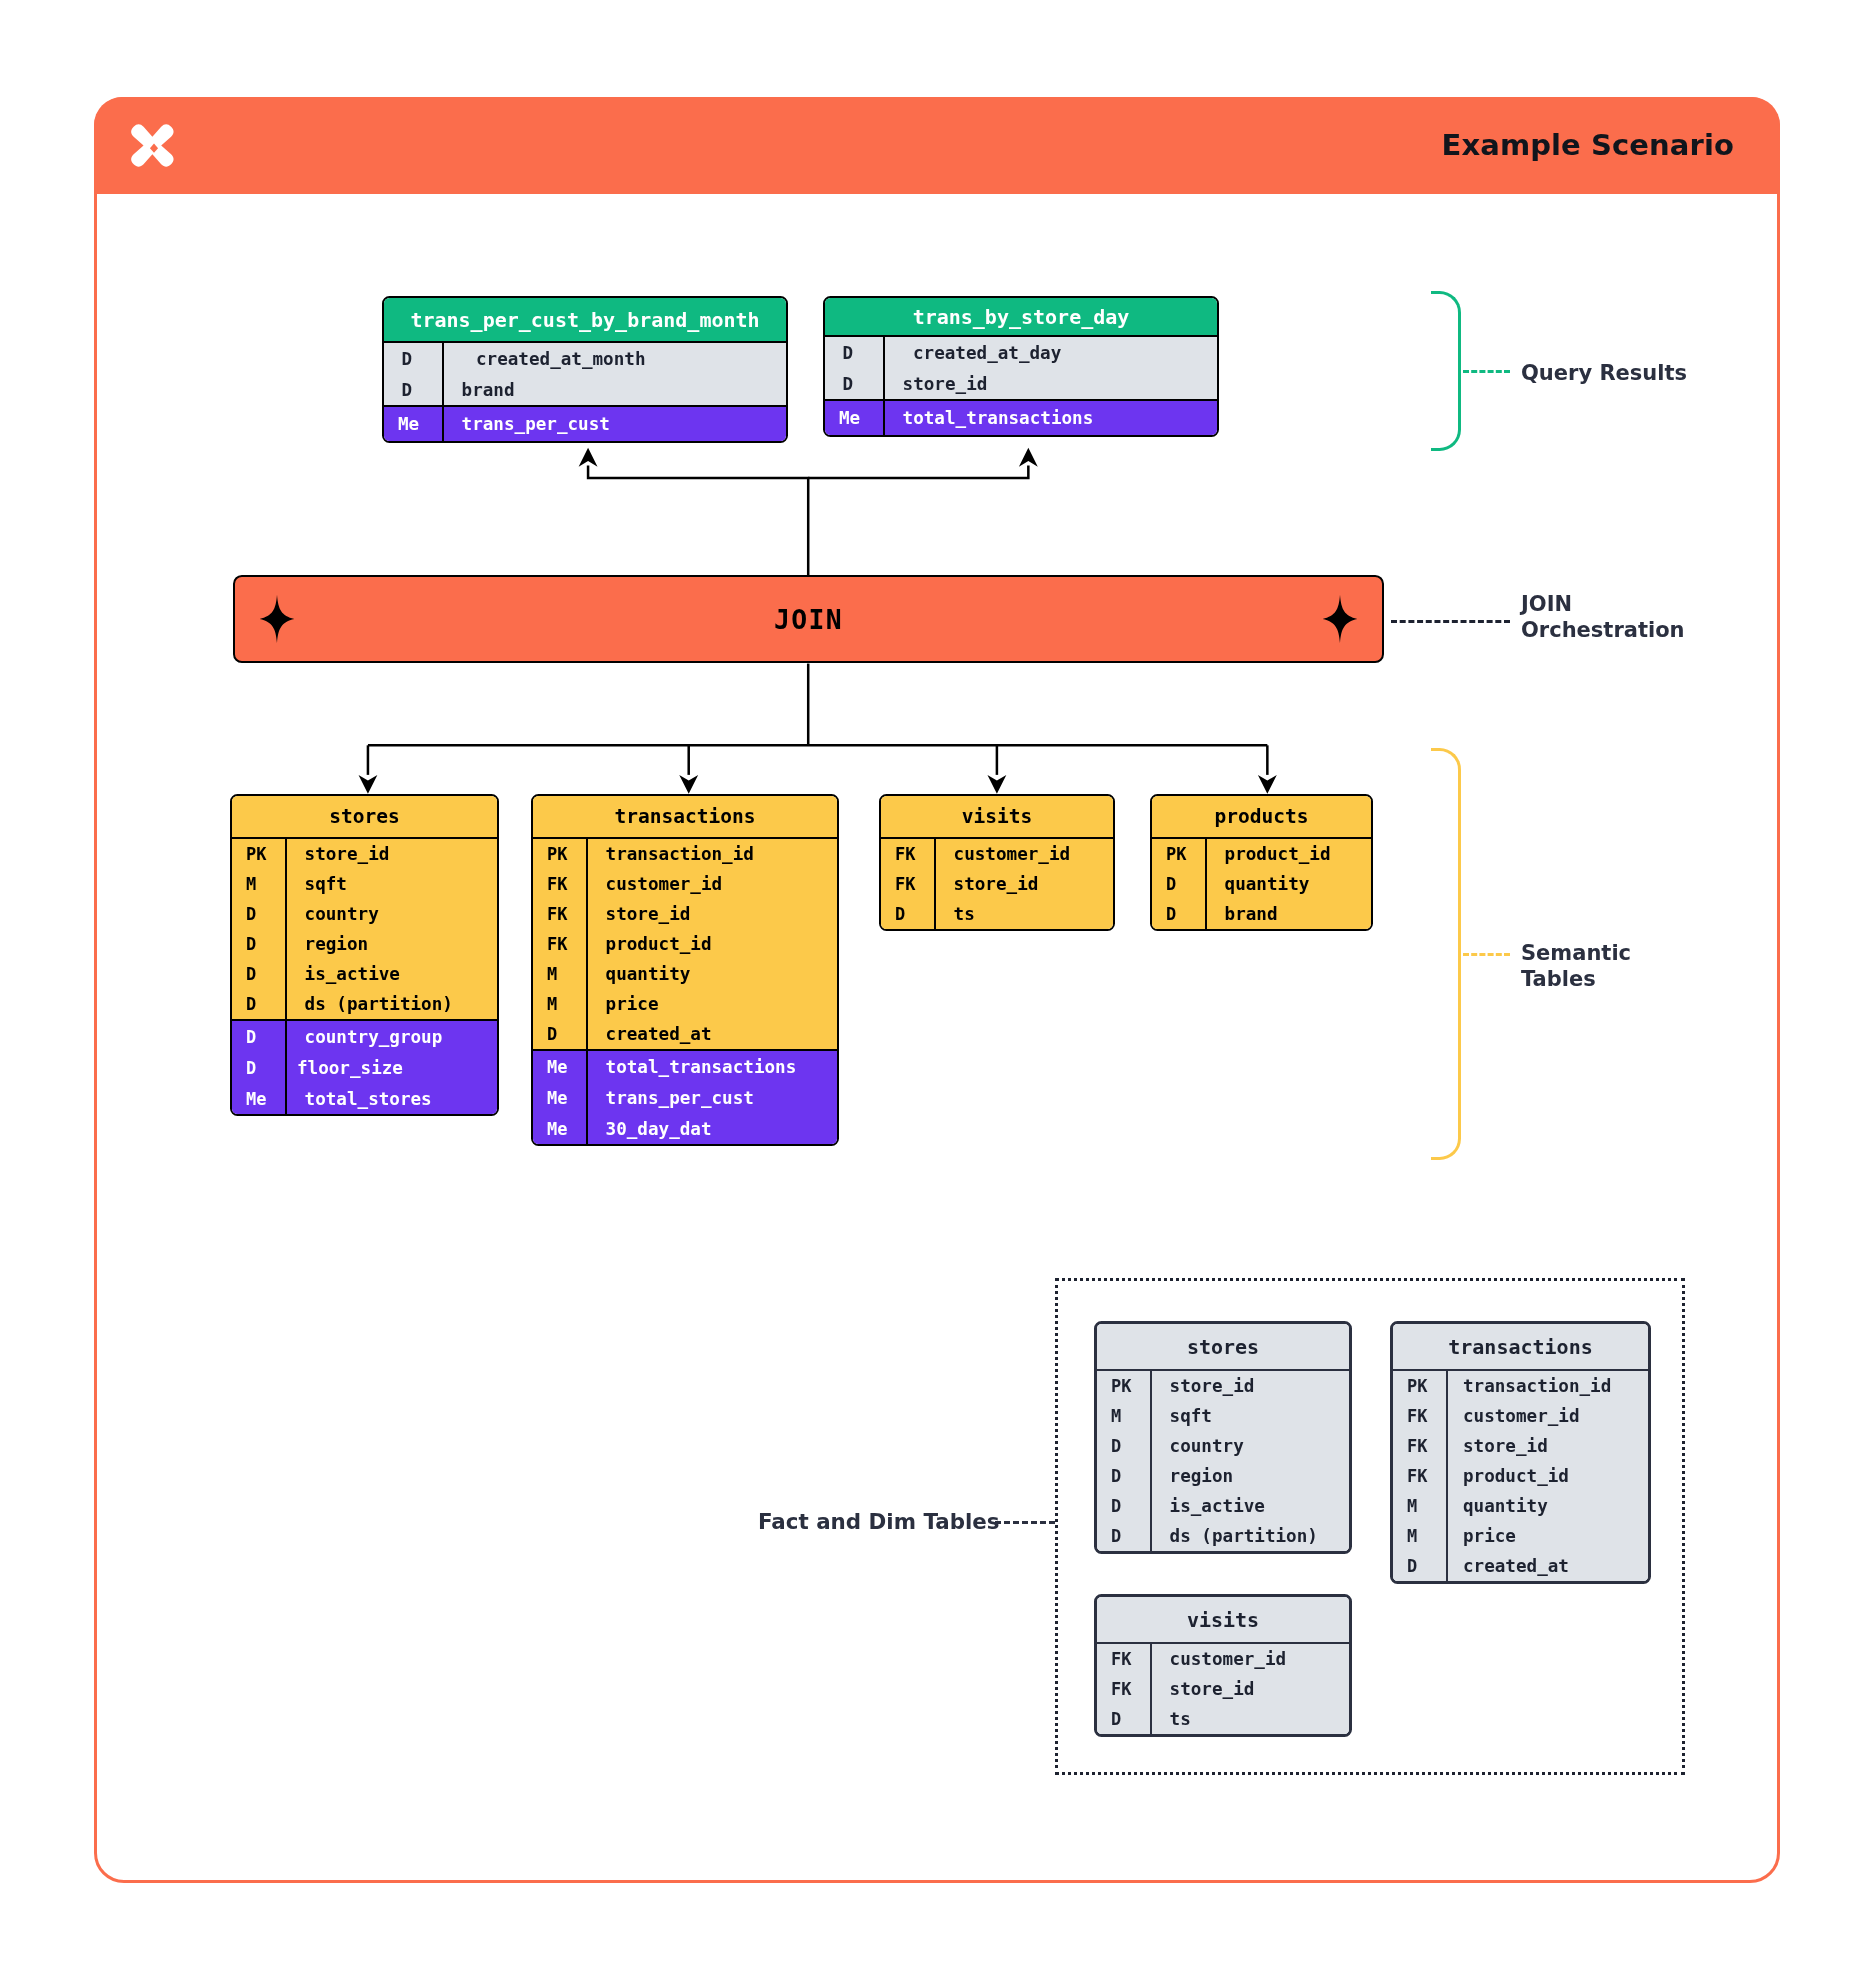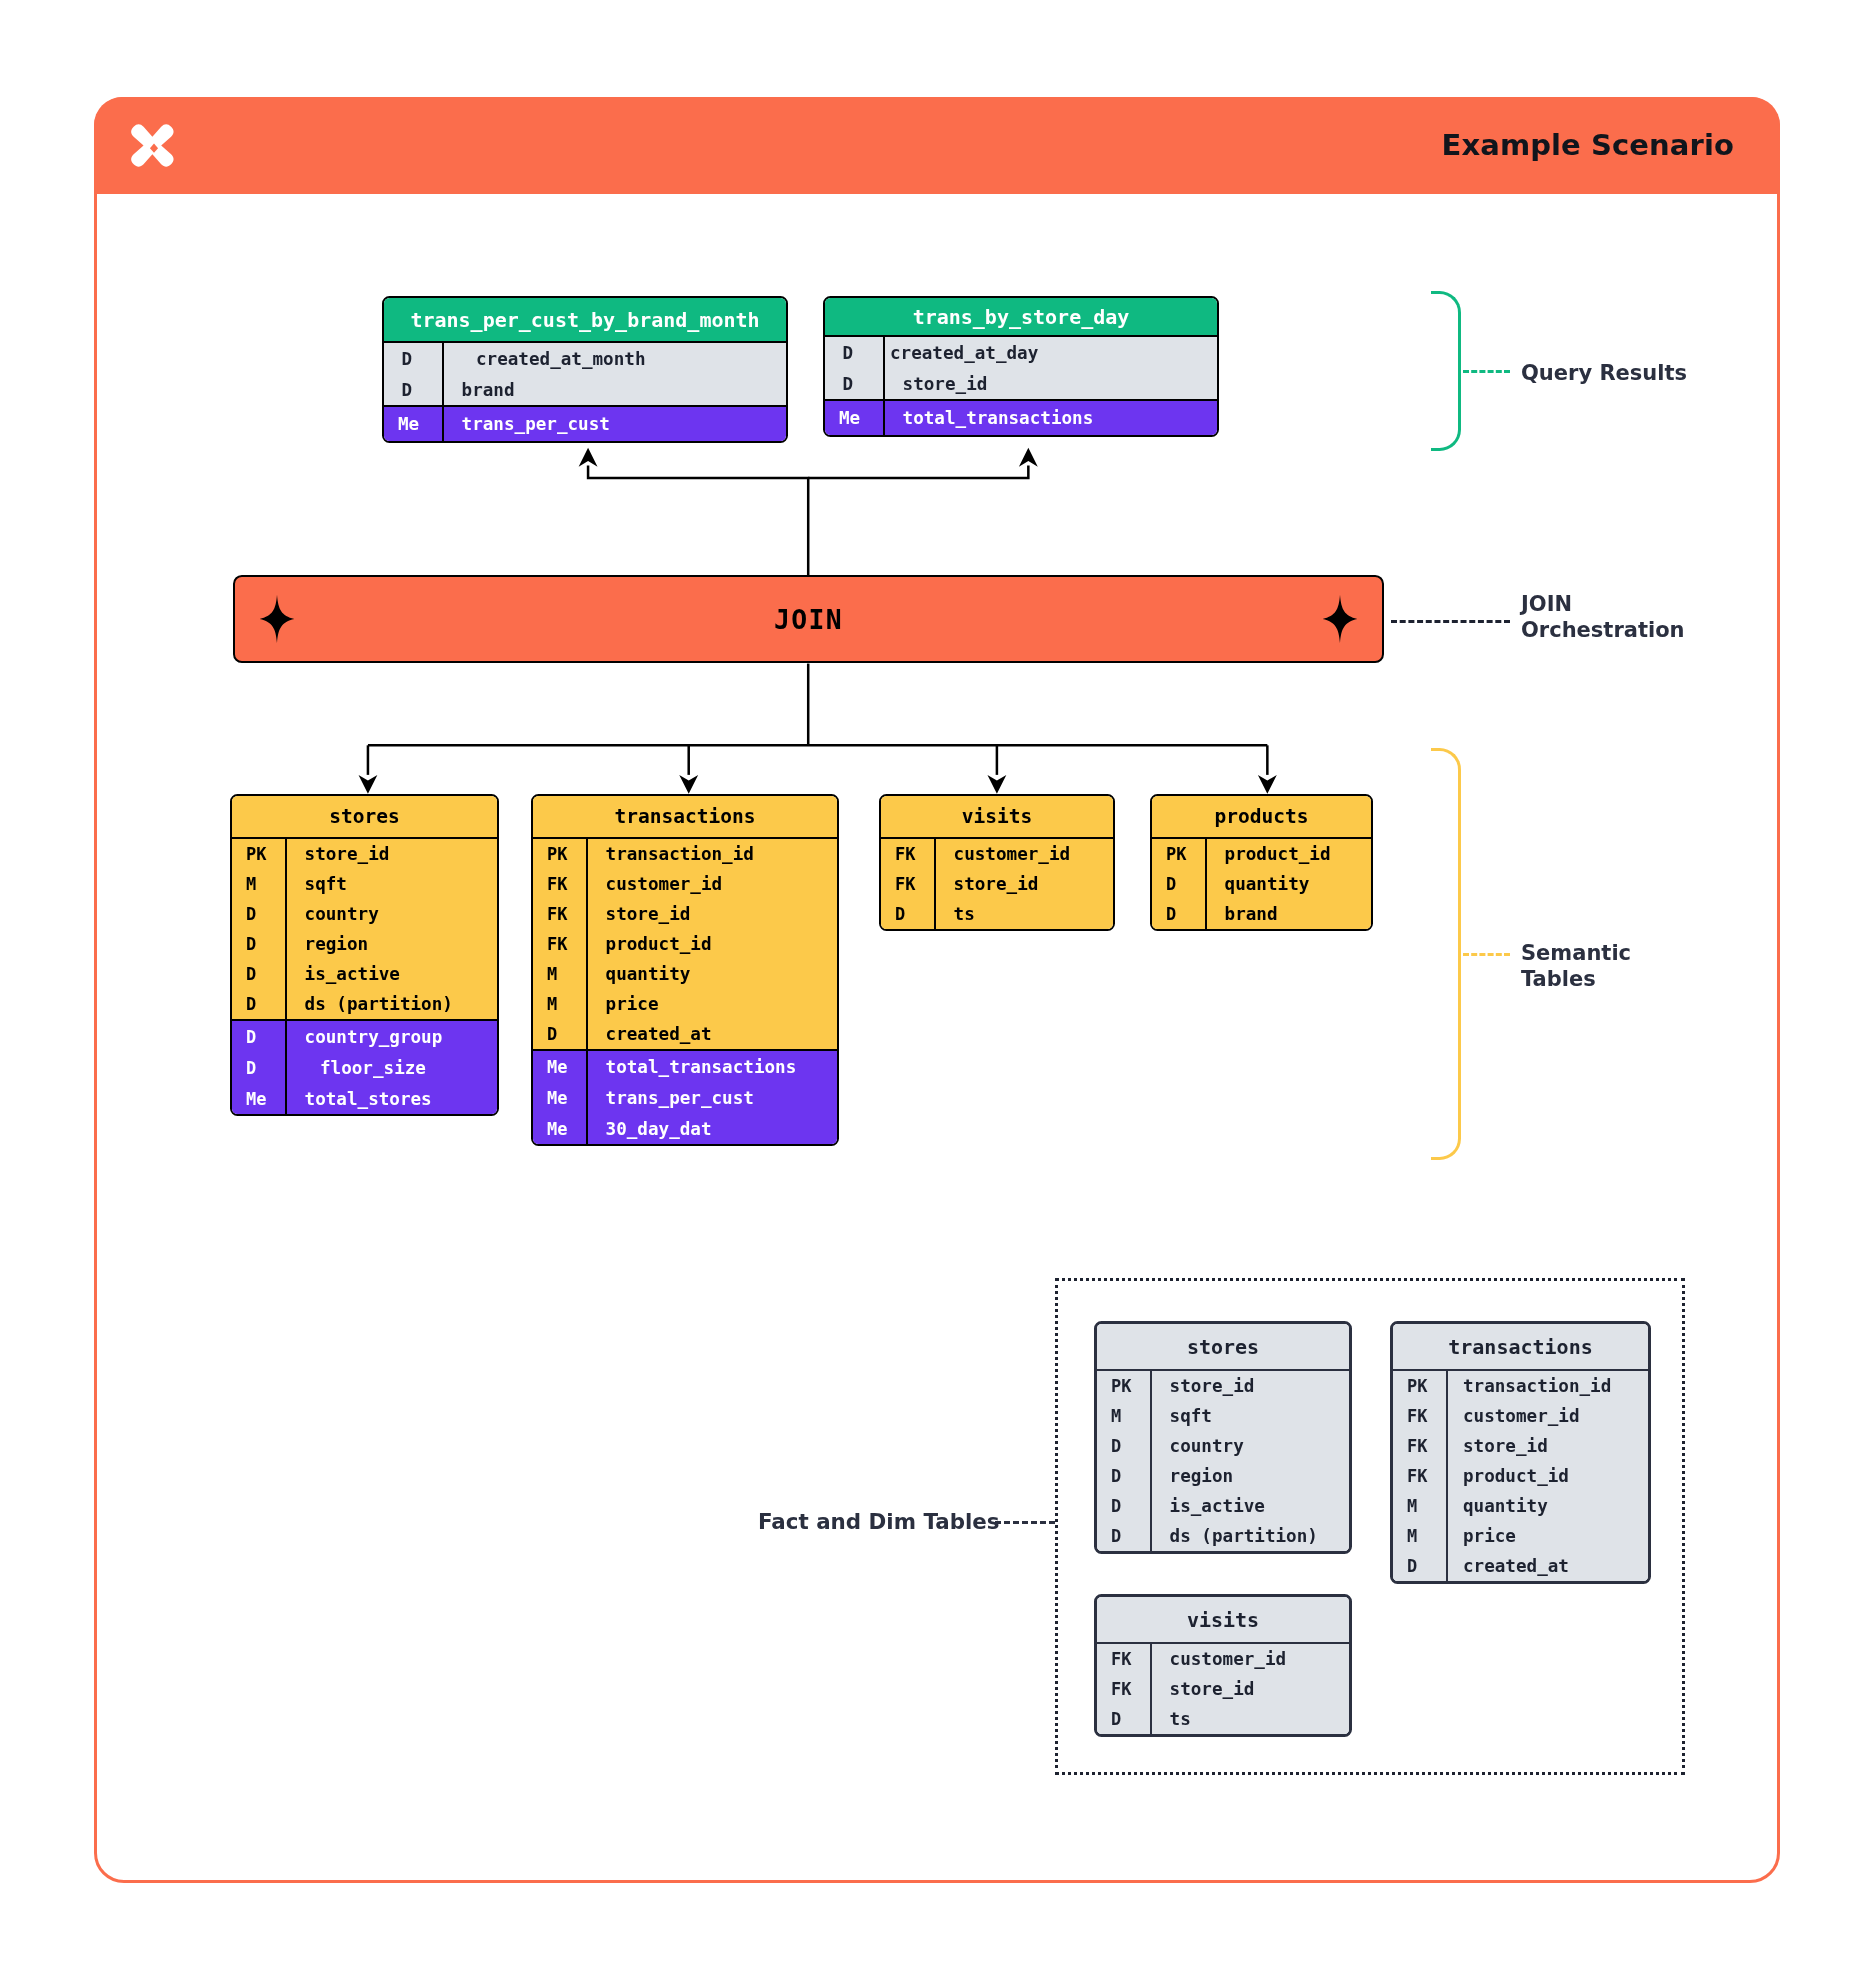--- a/index.html
+++ b/index.html
@@ -254,21 +254,21 @@
     </div>
   </div>
 
   <div class="tbl" id="qr-1" style="left:823px; top:296px; width:396px;">
     <div class="thead pal-green" style="height:39px; font-size:20px;">
       <span>trans_by_store_day</span>
     </div>
     <div class="rows pal-grey">
       <div class="row" style="height:31px;">
         <span class="k" style="width:60px; padding-left:17.6px; font-size:17.6px;">D</span>
-        <span class="v" style="padding-left:5px; font-size:17.6px;text-align:center;">created_at_day</span>
+        <span class="v" style="padding-left:28px; font-size:17.6px;text-align:center;">created_at_day</span>
       </div>
       <div class="row" style="height:31px;">
         <span class="k" style="width:60px; padding-left:17.6px; font-size:17.6px;">D</span>
         <span class="v" style="padding-left:17.6px; font-size:17.6px;">store_id</span>
       </div>
     </div>
     <div class="rows pal-purple metric-split">
       <div class="row" style="height:34px;">
         <span class="k" style="width:60px; padding-left:14px; font-size:17.6px;">Me</span>
         <span class="v" style="padding-left:17.6px; font-size:17.6px;">total_transactions</span>
@@ -316,21 +316,21 @@
         <span class="v" style="padding-left:17.6px;font-size:17.6px;">ds (partition)</span>
       </div>
     </div>
     <div class="rows pal-purple metric-split">
       <div class="row" style="height:31px;">
         <span class="k" style="width:55px;padding-left:14px;font-size:17px;">D</span>
         <span class="v" style="padding-left:17.6px;font-size:17.6px;">country_group</span>
       </div>
       <div class="row" style="height:31px;">
         <span class="k" style="width:55px;padding-left:14px;font-size:17px;">D</span>
-        <span class="v" style="padding-left:33px;font-size:17.6px;">floor_size</span>
+        <span class="v" style="padding-left:10px;font-size:17.6px;">floor_size</span>
       </div>
       <div class="row" style="height:31px;">
         <span class="k" style="width:55px;padding-left:14px;font-size:17px;">Me</span>
         <span class="v" style="padding-left:17.6px;font-size:17.6px;">total_stores</span>
       </div>
     </div>
   </div>
 
   <div class="tbl" style="left:531px; top:794px; width:308px;">
     <div class="thead pal-yellow" style="height:43px; font-size:19.5px;">

